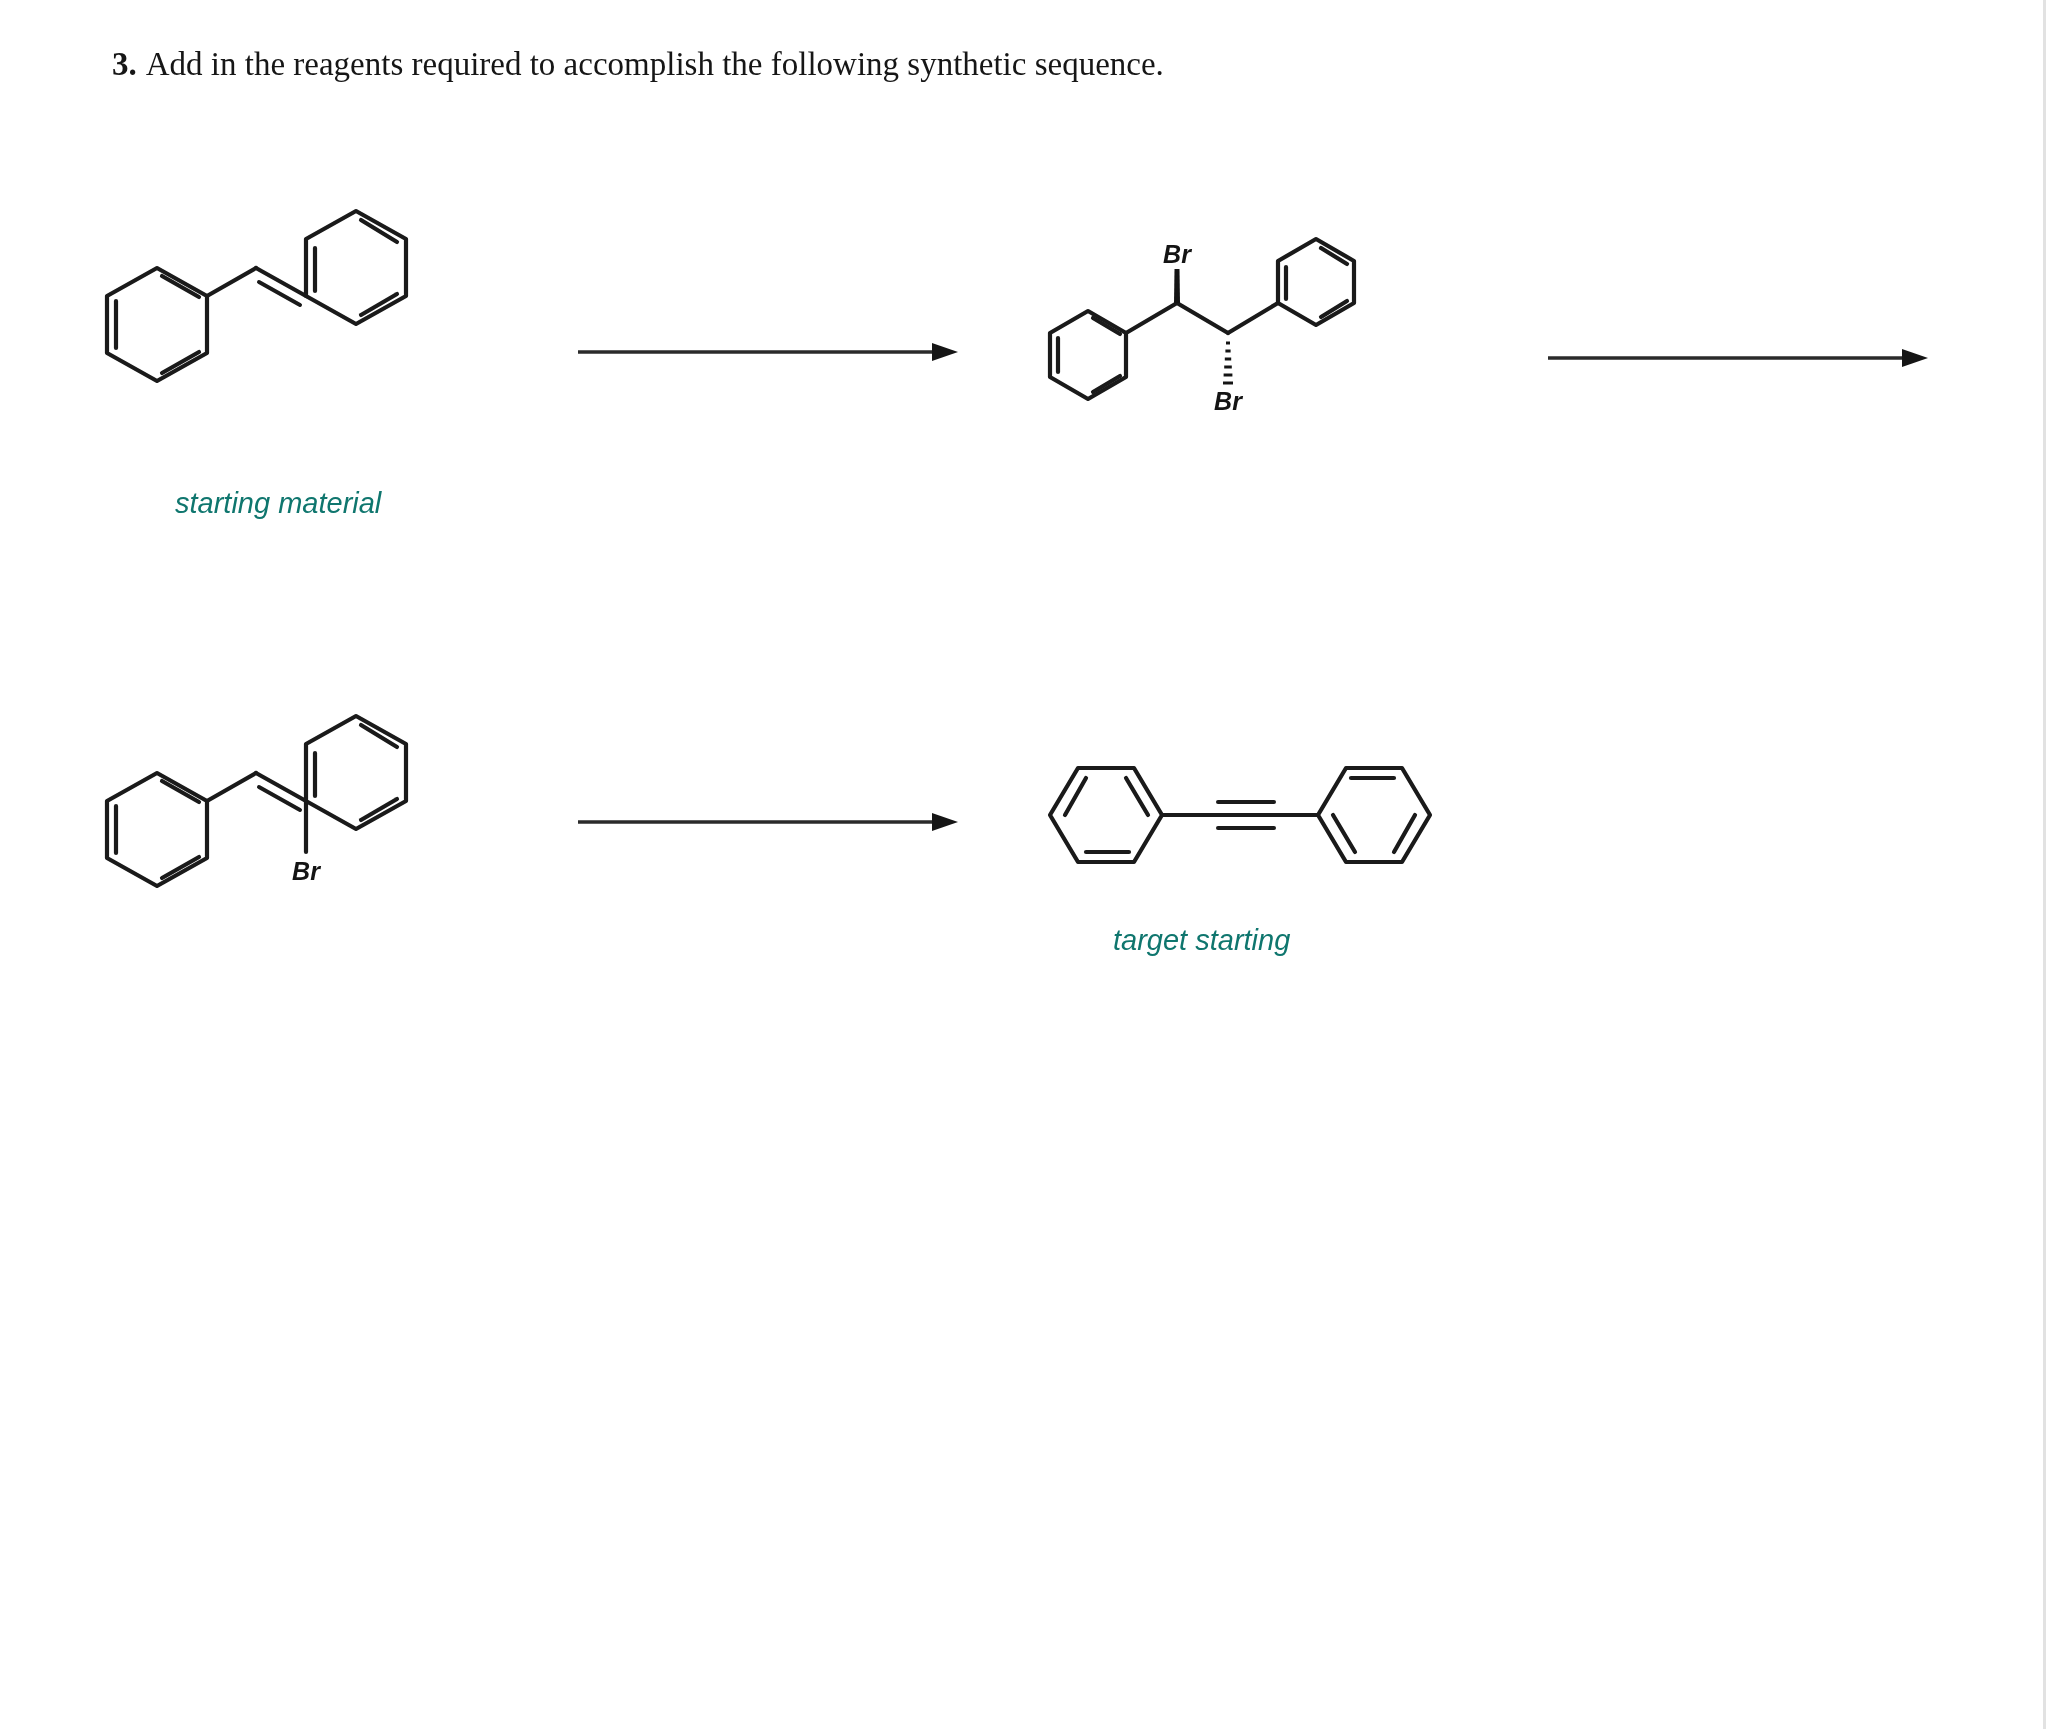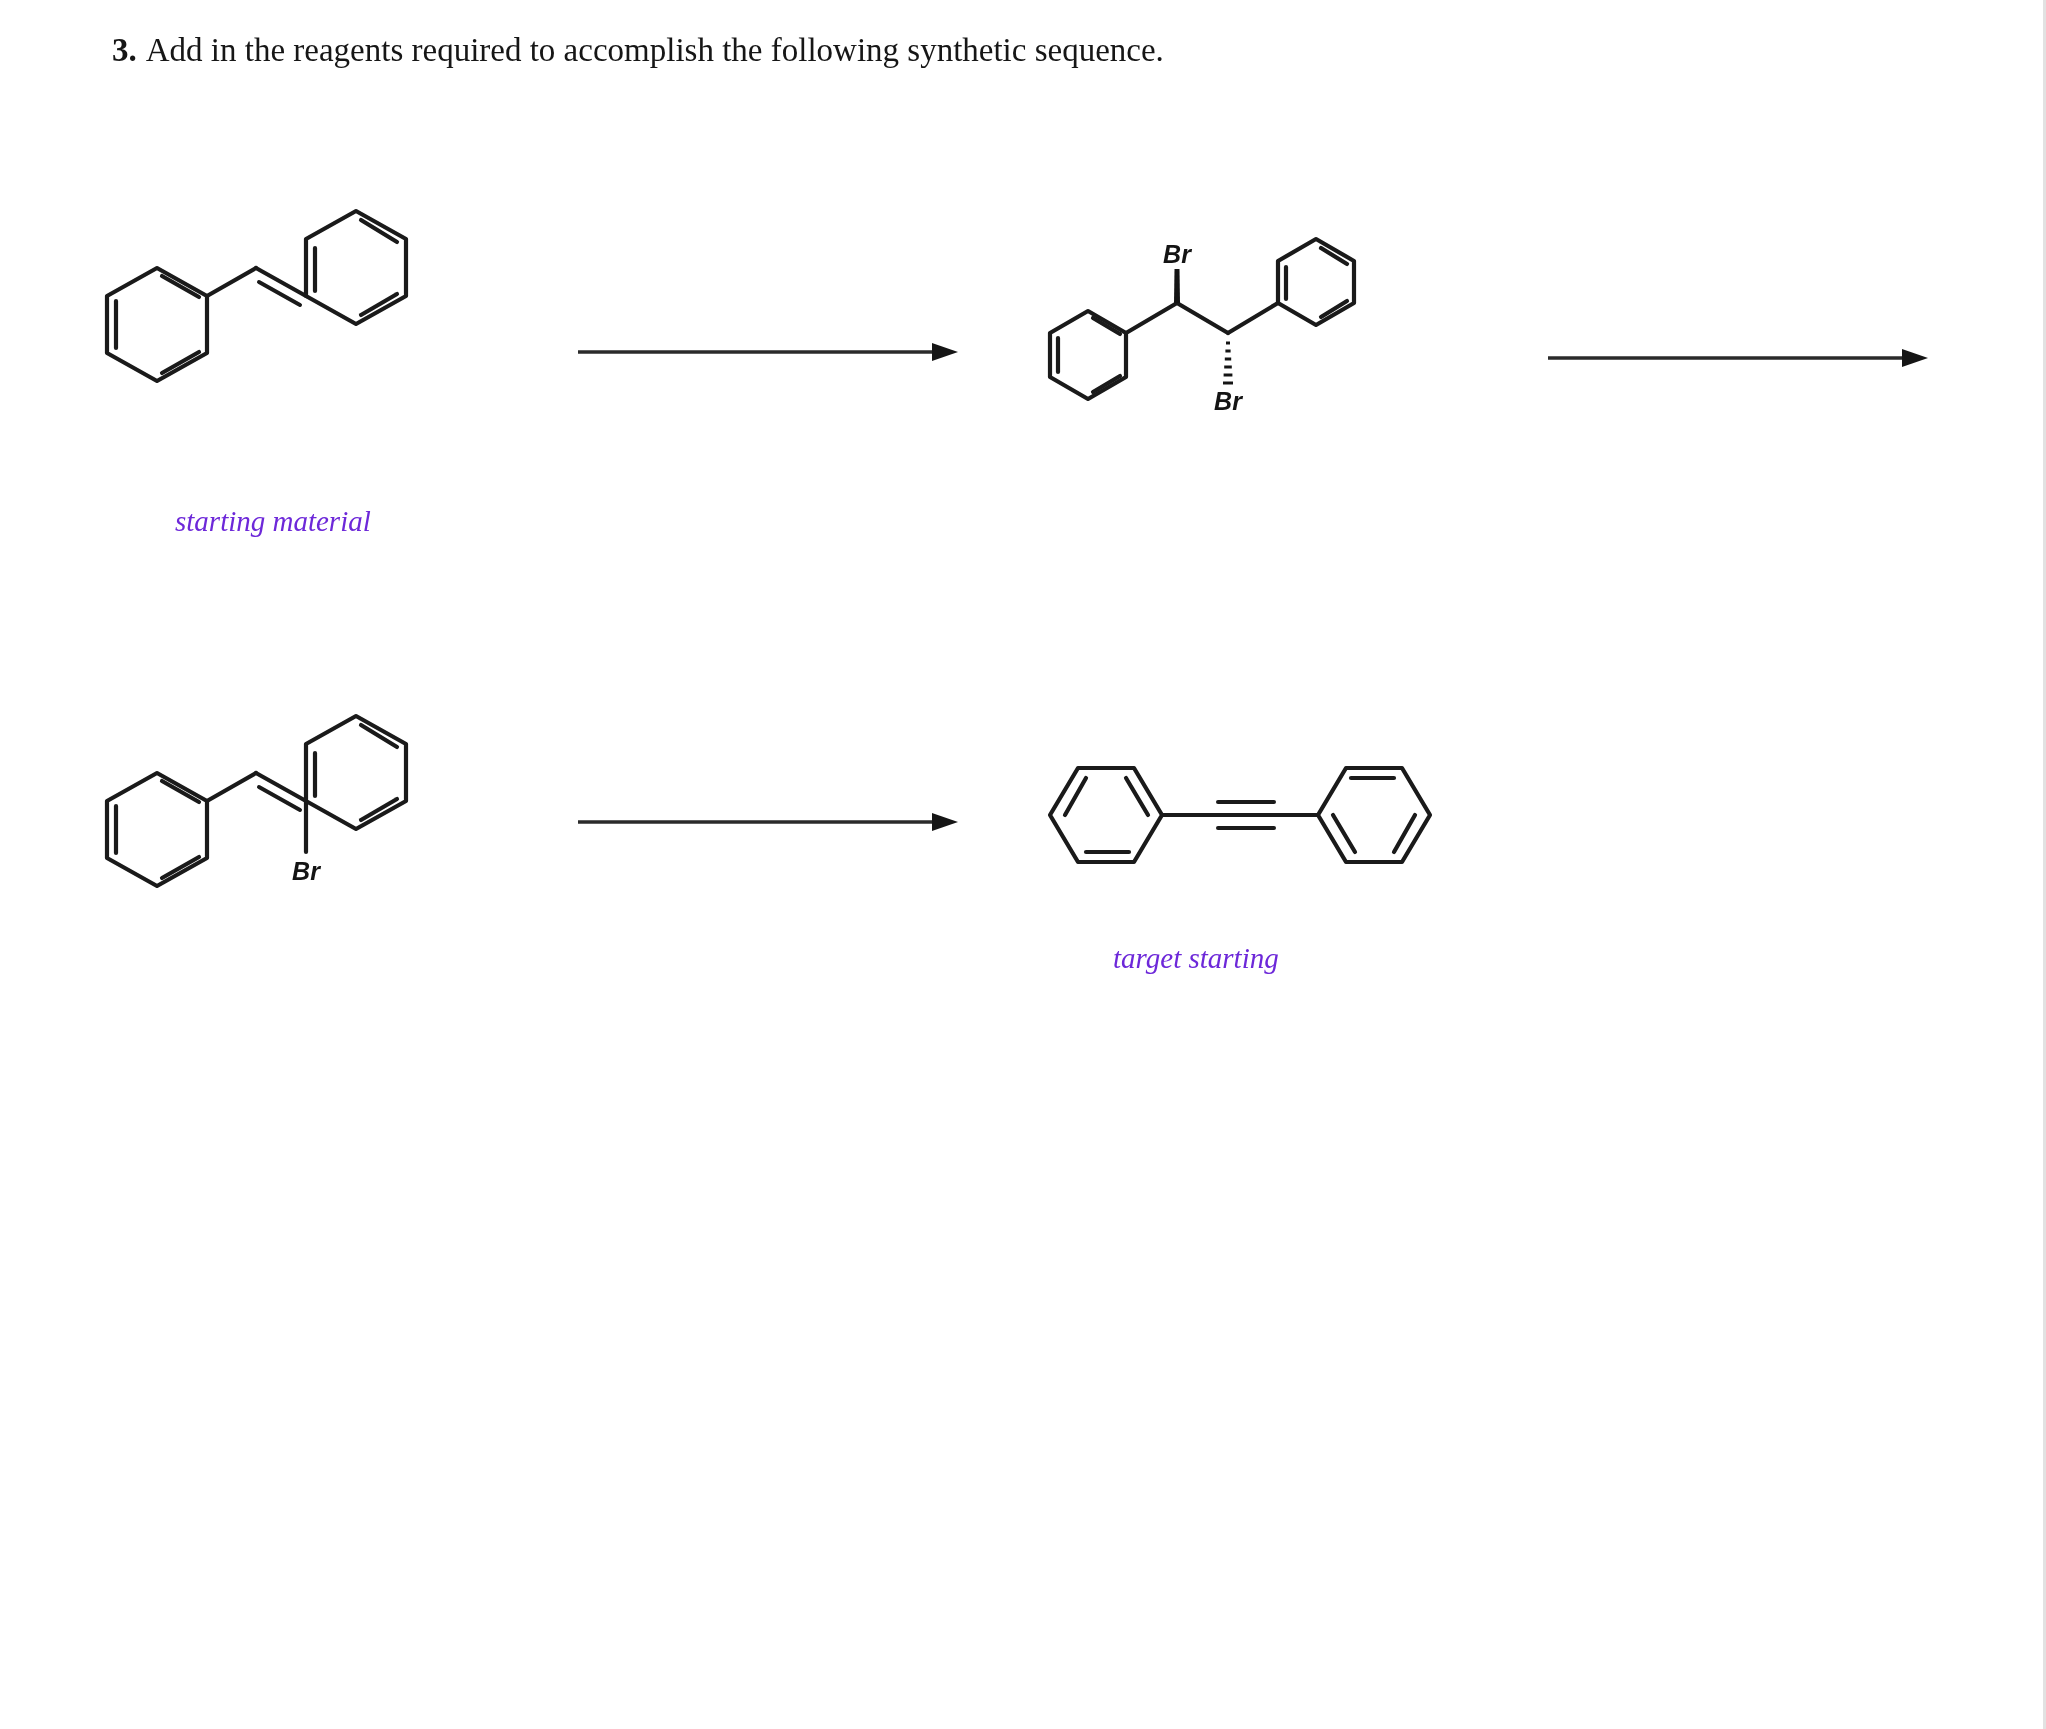--- a/index.html
+++ b/index.html
@@ -21,21 +21,21 @@
     inset: 0;
     background: #ffffff;
     border-right: 3px solid #e2e2e2;
     box-sizing: border-box;
   }
 
   
   #question-heading {
     position: absolute;
     left: 112px;
-    top: 30px;
+    top: 44px;
     font-family: "Liberation Serif", "DejaVu Serif", serif;
     font-size: 33px;
     line-height: 1.25;
     color: #161616;
     white-space: nowrap;
   }
   #question-heading .q-num {
     font-weight: bold;
     margin-right: 9px;
   }
@@ -49,26 +49,25 @@
 
   
   .rxn-arrow {
     position: absolute;
   }
   .rxn-arrow svg { display: block; }
 
   
   .caption {
     position: absolute;
-    font-family: Liberation Serif, serif;
+    font-family: Liberation Sans, sans-serif;
     font-style: italic;
     font-size: 29px;
-    color: #6d28d9;
+    color: #0f766e;
     white-space: nowrap;
-    margin-top: 18px;
   }
 
   
   .atom-label {
     font-family: "Liberation Sans", "DejaVu Sans", sans-serif;
     font-weight: bold;
     font-size: 25px;
     fill: #141414;
   }
 </style>

